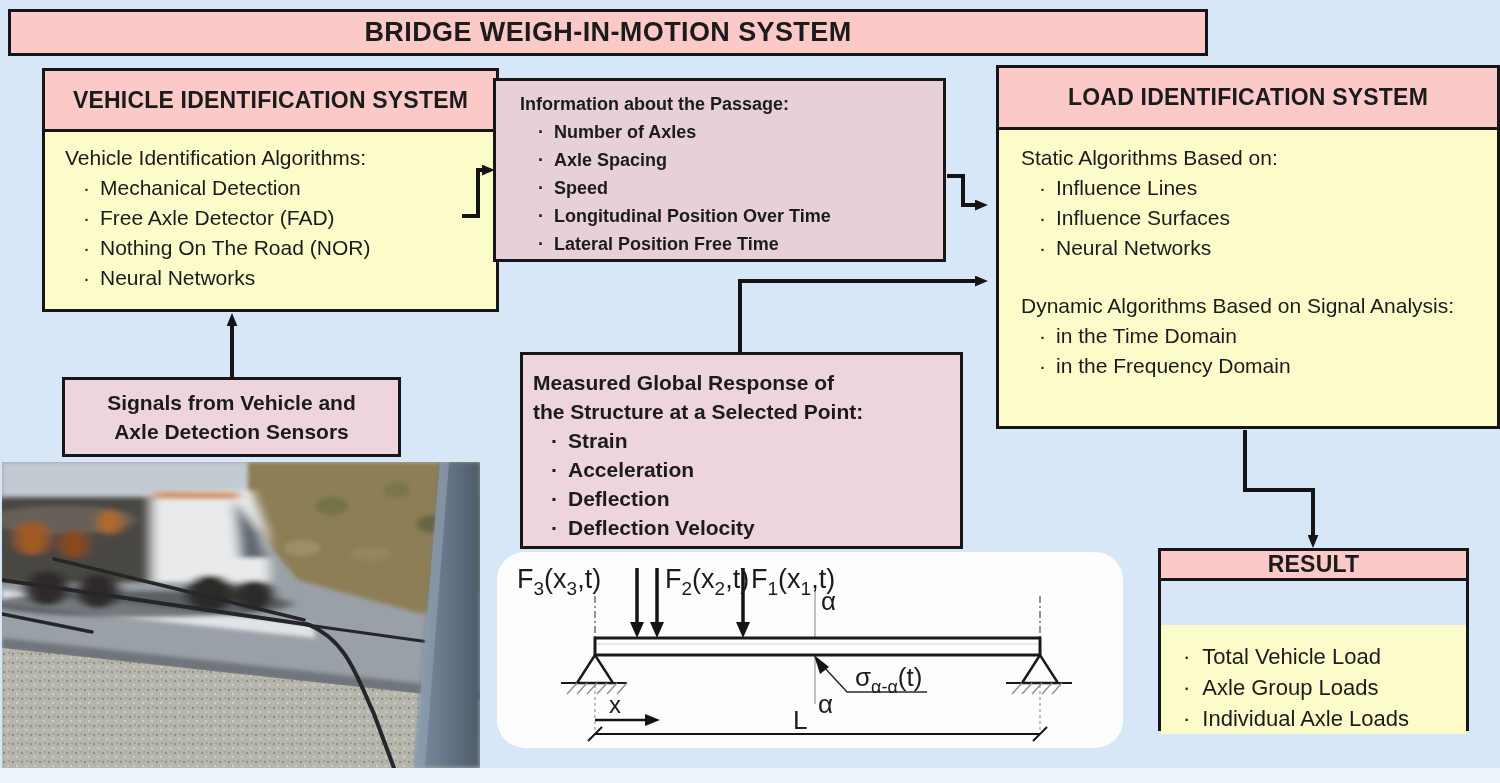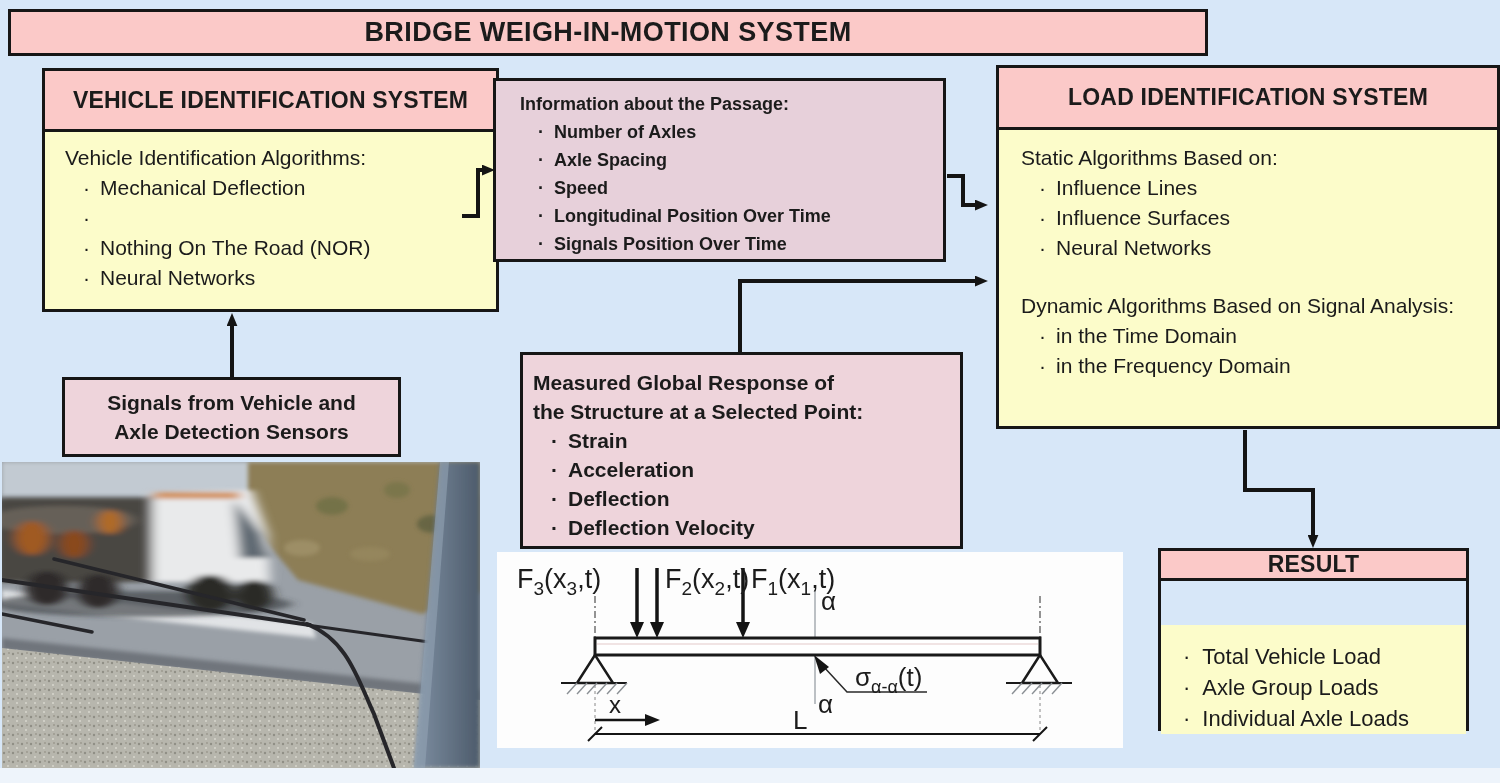--- a/index.html
+++ b/index.html
@@ -36,21 +36,21 @@
   .measured{left:520px;top:352px;width:443px;height:197px;background:var(--box-rose);
             font-weight:bold;font-size:21px;line-height:29px;padding:13px 8px 0 10px;}
   .result{left:1158px;top:548px;width:311px;height:183px;display:flex;flex-direction:column;gap:44px;}
   .result .hdr{height:45px;border-bottom:3px solid var(--border);font-size:23px;}
   .result .ybody{flex:1;padding:16px 6px 0 20px;font-size:22px;line-height:31px;}
   .li{display:flex;}
   .li .bullet{margin:0 10px 0 18px;}
   .result .li .bullet{margin:0 12px 0 2px;}
   .gap{height:28px;}
   .photo{position:absolute;left:2px;top:462px;width:478px;height:306px;}
-  .diagram-panel{position:absolute;left:497px;top:552px;width:626px;height:196px;background:#fdfdfd;}
+  .diagram-panel{position:absolute;left:497px;top:552px;width:626px;height:196px;background:#fdfdfd;border-radius:28px;}
   .bottom-strip{position:absolute;left:0;top:768px;width:1500px;height:15px;background:#eef4fb;}
   .arrows{position:absolute;left:0;top:0;width:1500px;height:783px;pointer-events:none;}
   svg text{fill:#1c1c1c;}
 </style>
 </head>
 <body>
 
 <div id="app">
 
   <div class="box banner">
@@ -58,24 +58,25 @@
   </div>
 
   <div class="box vehicle">
     <div class="hdr">
       <span>VEHICLE IDENTIFICATION SYSTEM</span>
     </div>
     <div class="ybody">
       <div>Vehicle Identification Algorithms:</div>
       <div class="li">
           <span class="bullet">·</span>
-          <span>Mechanical Deflection</span>
-        </div>
-      <div class="li">
-          <span class="bullet">·</span>
+          <span>Mechanical Detection</span>
+        </div>
+      <div class="li">
+          <span class="bullet">·</span>
+          <span>Free Axle Detector (FAD)</span>
         </div>
       <div class="li">
           <span class="bullet">·</span>
           <span>Nothing On The Road (NOR)</span>
         </div>
       <div class="li">
           <span class="bullet">·</span>
           <span>Neural Networks</span>
         </div>
     </div>
@@ -94,21 +95,21 @@
     <div class="li">
         <span class="bullet">·</span>
         <span>Speed</span>
       </div>
     <div class="li">
         <span class="bullet">·</span>
         <span>Longitudinal Position Over Time</span>
       </div>
     <div class="li">
         <span class="bullet">·</span>
-        <span>Signals Position Over Time</span>
+        <span>Lateral Position Free Time</span>
       </div>
   </div>
 
   <div class="box load">
     <div class="hdr">
       <span>LOAD IDENTIFICATION SYSTEM</span>
     </div>
     <div class="ybody">
       <div>Static Algorithms Based on:</div>
       <div class="li">

